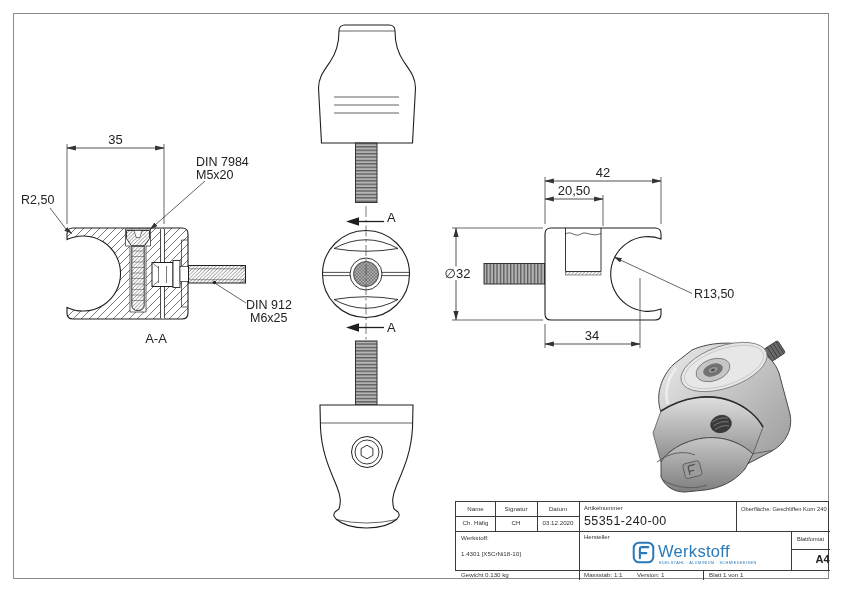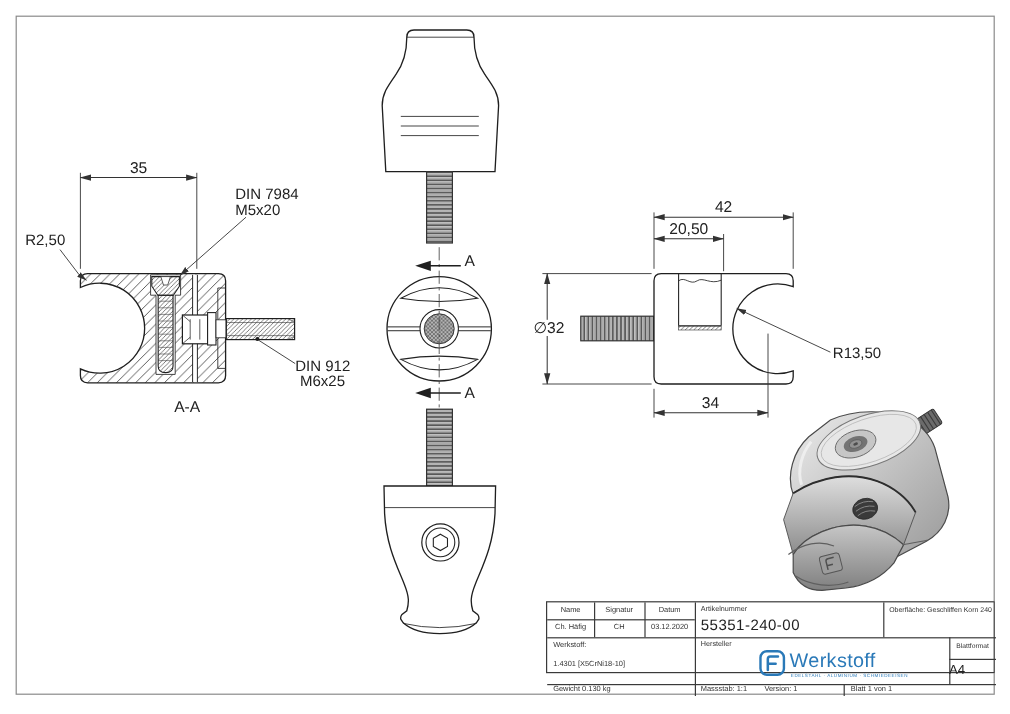--- a/index.html
+++ b/index.html
@@ -3,21 +3,21 @@
 <meta charset="utf-8">
 <style>
   html,body{margin:0;padding:0;background:#fff;}
   body{width:842px;height:595px;position:relative;overflow:hidden;
        font-family:"Liberation Sans",sans-serif;color:#333;}
   .page{position:absolute;inset:0;background:#fff;border-radius:31px;}
   .frame{position:absolute;left:13px;top:13px;width:816px;height:566px;
          border:1px solid #8a8a8a;box-sizing:border-box;}
   svg text{font-family:"Liberation Sans",sans-serif;fill:#222;}
   
-  .tb{position:absolute;left:455px;top:501px;width:374px;height:60px;
+  .tb{position:absolute;left:455px;top:501px;width:374px;height:70px;
       border:1px solid #3a3a3a;box-sizing:border-box;background:#fff;font-size:6.2px;color:#333;}
   .tb .vl{position:absolute;width:1px;background:#3a3a3a;}
   .tb .hl{position:absolute;height:1px;background:#3a3a3a;}
   .tb .cell{position:absolute;white-space:nowrap;line-height:1.1;}
   .tb .ctr{text-align:center;}
   .artnr{font-size:12.5px;letter-spacing:.4px;color:#222;}
   .a4{font-size:11px;color:#222;}
   .logo-name{font-size:16.5px;letter-spacing:.3px;}
   .logo-tag{font-size:3.8px;letter-spacing:.45px;}
 </style>
@@ -231,20 +231,20 @@
   <div>
     <svg style="position:absolute;left:176px;top:39px;" width="23" height="23" viewBox="0 0 24 24">
       <rect x="1.8" y="1.8" width="20.4" height="20.4" rx="5.5" fill="none" stroke="#2a79b8" stroke-width="2.1"></rect>
       <path d="M8.2,18 L8.2,8.6 Q8.2,6.4 10.4,6.4 L17,6.4 M8.2,12.6 L15,12.6" fill="none" stroke="#2a79b8" stroke-width="2.2" stroke-linecap="round"></path>
     </svg>
     <div class="cell logo-name" style="left:202px;top:40px;color:#2a79b8;">Werkstoff</div>
     <div class="cell logo-tag" style="left:203px;top:58.5px;color:#2a79b8;">EDELSTAHL · ALUMINIUM · SCHMIEDEEISEN</div>
   </div>
 
   <div class="cell ctr" style="left:335px;width:39px;top:33.5px;font-size:5.6px;">Blattformat</div>
-  <div class="cell ctr a4" style="left:322px;width:39px;top:51px;">A4</div>
+  <div class="cell ctr a4" style="left:347px;width:39px;top:51px;font-weight:bold;">A4</div>
 
   <div class="cell" style="left:5px;top:69.8px;">Gewicht 0.130 kg</div>
   <div class="cell" style="left:128px;top:69.8px;">Massstab: 1:1</div>
   <div class="cell" style="left:181px;top:69.8px;">Version: 1</div>
   <div class="cell" style="left:253px;top:69.8px;">Blatt 1 von 1</div>
 </div>
 </div>
 
 </body></html>

